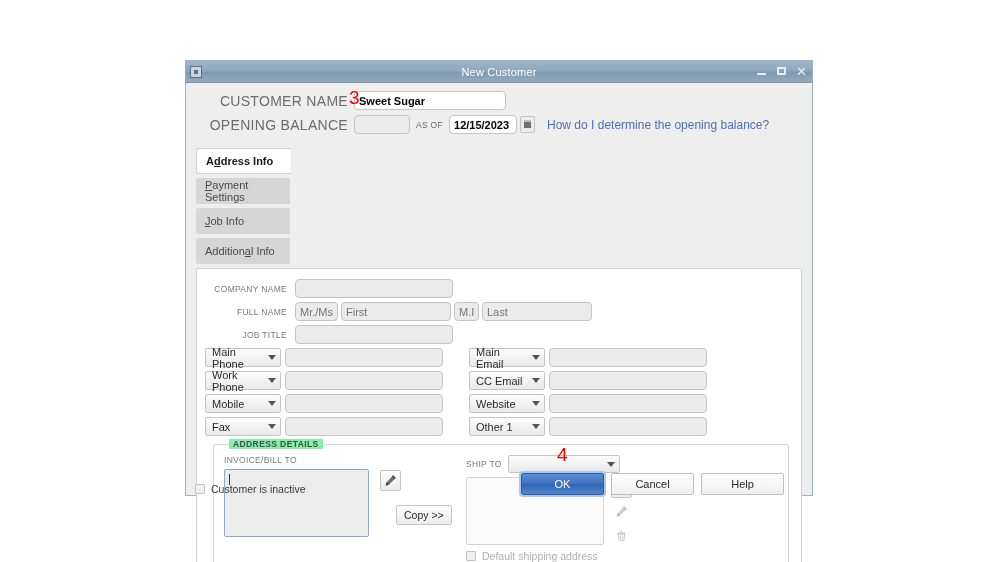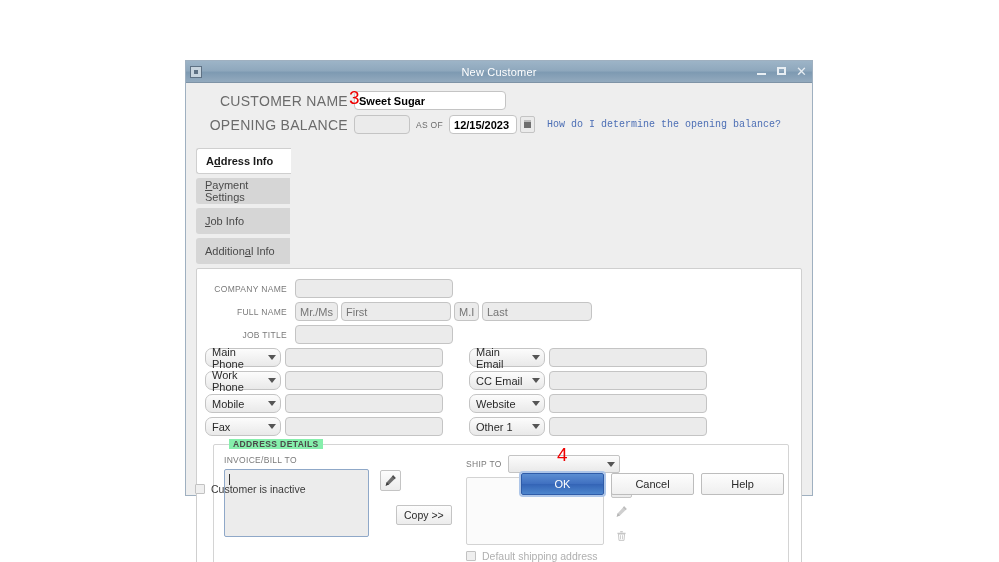--- a/index.html
+++ b/index.html
@@ -163,25 +163,24 @@
   }
   .calbtn::after {
     content: "";
     position: absolute;
     left: 3px; top: 3px;
     width: 7px; height: 8px;
     background: #6f6f6f;
     box-shadow: inset 0 2px 0 0 #bcbcbc;
   }
   .helplink {
-    font-size: 10px;
+    font-size: 12px;
     color: #4d6fb5;
     margin-left: 12px;
     cursor: pointer;
-    font-family: Liberation Mono, monospace;
   }
 
   
   .annot {
     position: absolute;
     color: #ee0000;
     font-family: "Liberation Sans", sans-serif;
     font-size: 19px;
     font-weight: normal;
     line-height: 1;
@@ -277,21 +276,21 @@
     border-radius: 2px;
     display: flex;
     align-items: center;
     justify-content: space-between;
     padding: 0 4px 0 6px;
     font-size: 11px;
     color: #2a2a2a;
     box-sizing: border-box;
     cursor: default;
   }
-  .combo-sm { width: 76px; border-radius: 7px; }
+  .combo-sm { width: 76px; }
   .caret {
     width: 0; height: 0;
     border-left: 4px solid transparent;
     border-right: 4px solid transparent;
     border-top: 5px solid #555;
     margin-left: 5px;
   }
   .combo-val { width: 158px; margin-left: 4px; }
   .col-gap { width: 26px; flex: none; }
 

